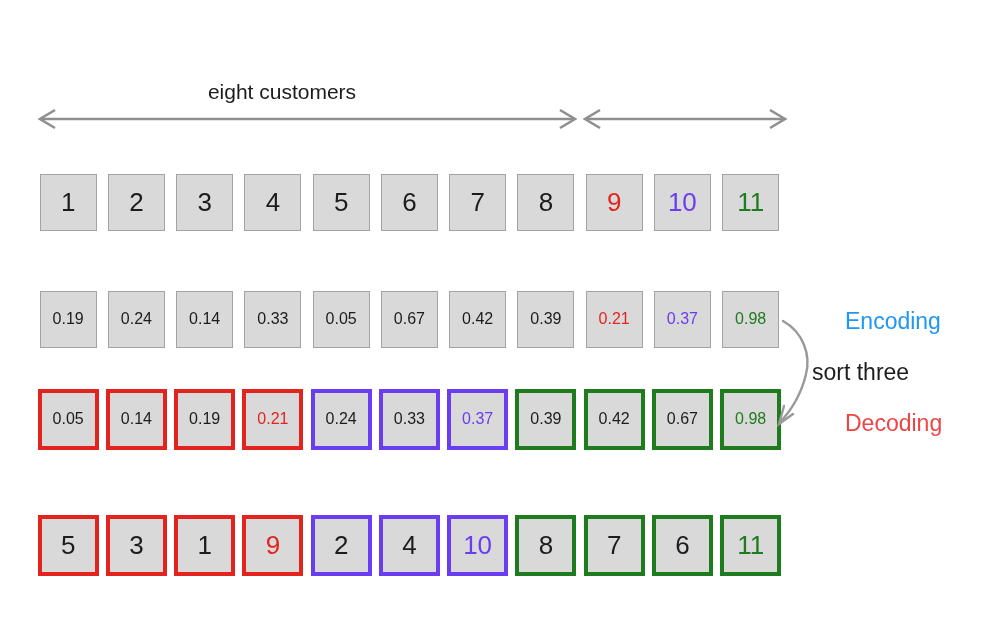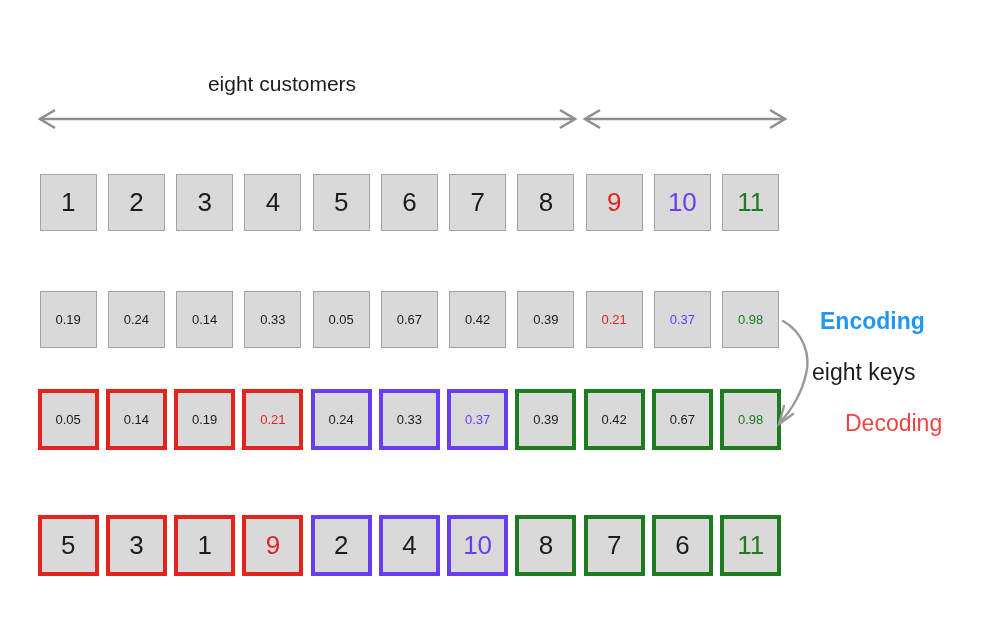--- a/index.html
+++ b/index.html
@@ -13,21 +13,21 @@
     overflow: hidden;
   }
   .top-label {
     position: absolute;
     width: 260px;
     text-align: center;
     font-size: 21px;
     color: #1c1c1c;
     white-space: nowrap;
   }
-  .lbl-customers { left: 152px; top: 72px; }
+  .lbl-customers { left: 152px; top: 80px; }
   .lbl-vehicles  { left: 551px; top: 64px; }
 
   .arrow-layer {
     position: absolute;
     left: 0; top: 0;
     width: 997px; height: 638px;
     pointer-events: none;
   }
 
   .grid-row {
@@ -49,28 +49,28 @@
     box-sizing: border-box;
     display: flex;
     align-items: center;
     justify-content: center;
     line-height: 1;
   }
   .box.sm { width: 57px; height: 57px; border: 1.5px solid #a3a3a3; }
   .box.lg { width: 61px; height: 61px; border: 4px solid #a3a3a3; }
 
   .grid-row.big .box   { font-size: 26px; }
-  .grid-row.small .box { font-size: 13px; }
+  .grid-row.small .box { font-size: 16px; }
 
   .side-label {
     position: absolute;
     font-size: 23px;
     white-space: nowrap;
   }
-  .lbl-encoding { left: 820px; top: 308px; font-weight: bold; }
+  .lbl-encoding { left: 845px; top: 308px; }
   .lbl-sortkeys { left: 812px; top: 359px; color: #1c1c1c; }
   .lbl-decoding { left: 845px; top: 410px; }
 </style>
 </head>
 <body>
 
 <div class="canvas">
 
   <div class="top-label lbl-customers">eight customers</div>
 
@@ -234,16 +234,16 @@
   </div>
 
   <svg class="arrow-layer" viewBox="0 0 997 638" xmlns="http://www.w3.org/2000/svg">
     <g stroke="#999999" stroke-width="2.4" fill="none" stroke-linecap="round">
       <path d="M 783 321 C 803 332 811 355 806 374 C 802 392 792 410 780 422"></path>
       <polyline points="793,414 779,424 784,406" fill="none"></polyline>
     </g>
   </svg>
 
   <div class="side-label lbl-encoding" style="color: rgb(33, 150, 243);">Encoding</div>
-  <div class="side-label lbl-sortkeys">eight keys</div>
+  <div class="side-label lbl-sortkeys">sort three</div>
   <div class="side-label lbl-decoding" style="color: #ef4444;">Decoding</div>
 
 </div>
 
 </body></html>

